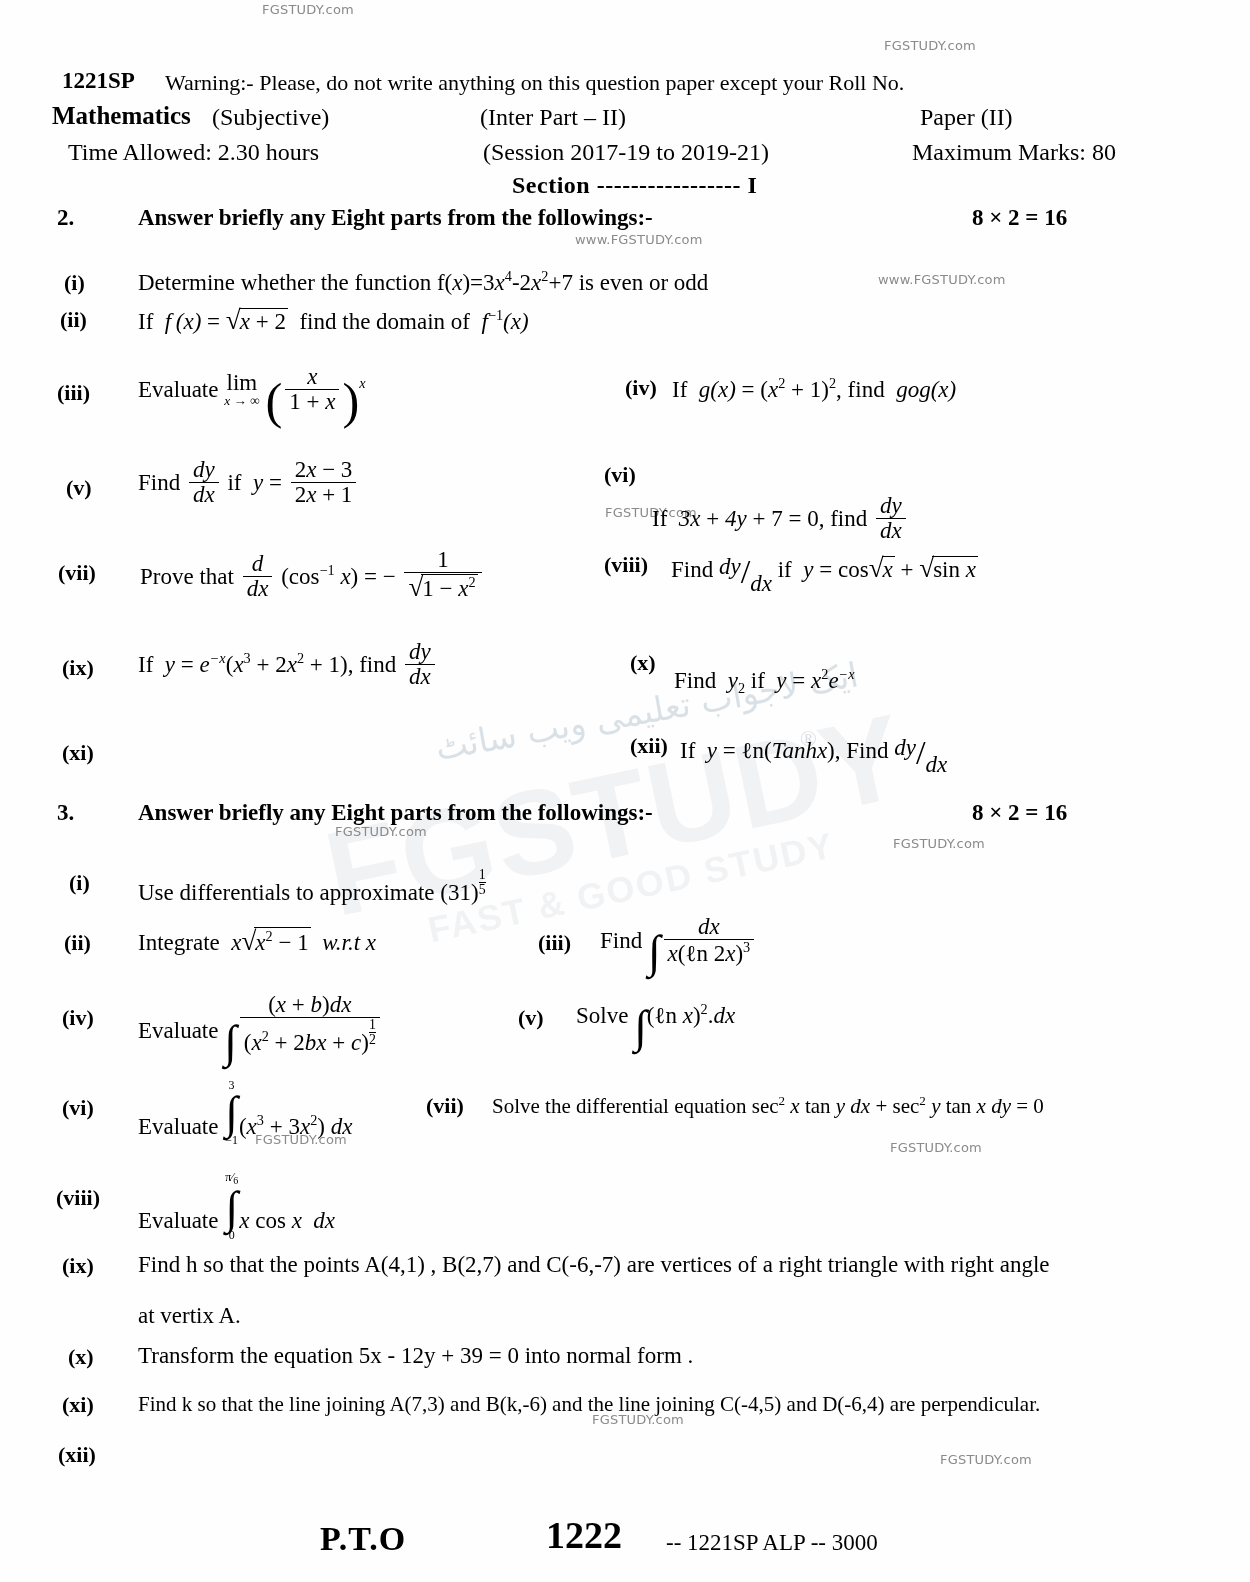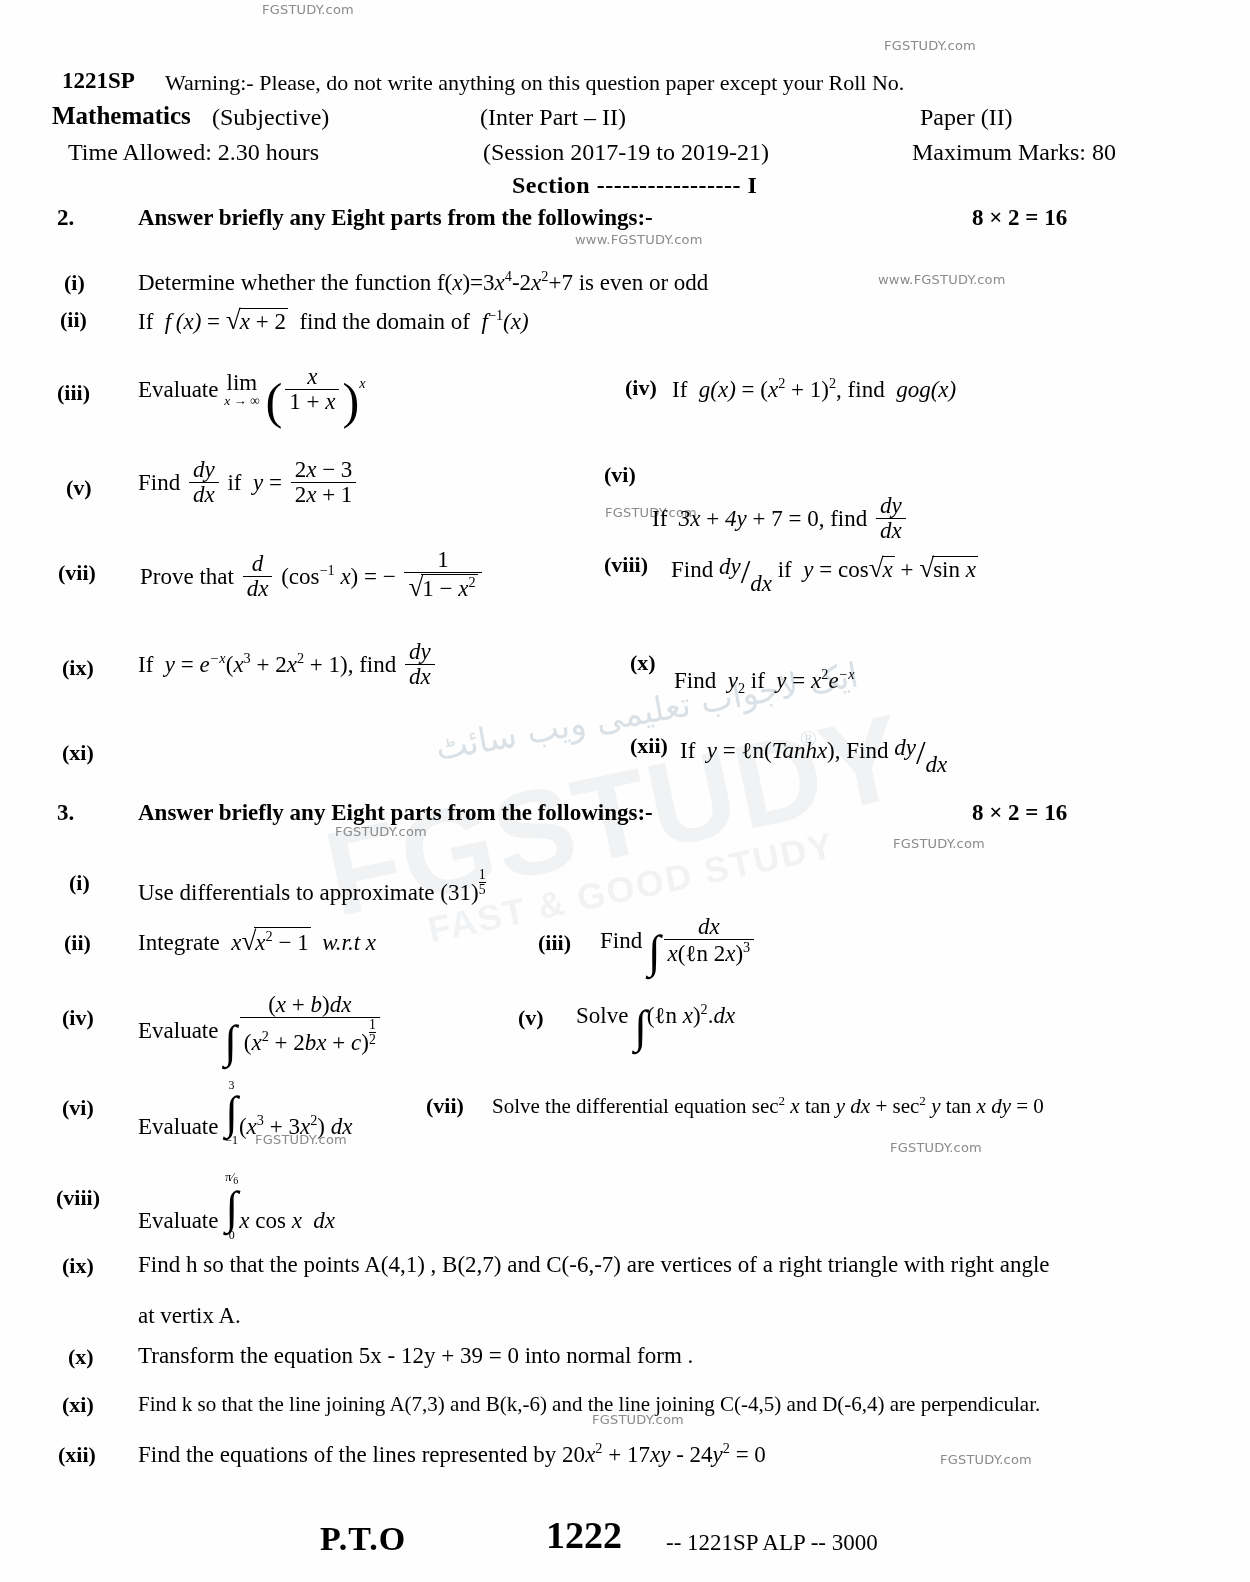--- a/index.html
+++ b/index.html
@@ -345,21 +345,18 @@
   <div class="abs q-text" style="left:138px; top:1252px;">Find h so that the points A(4,1) , B(2,7) and C(-6,-7) are vertices of a right triangle with right angle</div>
   <div class="abs q-text" style="left:138px; top:1303px;">at vertix A.</div>
 
   <div class="abs q-label" style="left:68px; top:1344px;">(x)</div>
   <div class="abs q-text" style="left:138px; top:1343px;">Transform the equation   5x - 12y + 39 = 0 into normal form .</div>
 
   <div class="abs q-label" style="left:62px; top:1392px;">(xi)</div>
   <div class="abs q-text-sm" style="left:138px; top:1392px;">Find k so that the line joining A(7,3) and B(k,-6) and the line joining C(-4,5) and D(-6,4) are perpendicular.</div>
 
   <div class="abs q-label" style="left:58px; top:1442px;">(xii)</div>
-  <div class="abs q-text" style="left:138px; top:1440px;">
-    <span>Find the equations of the lines represented by 20</span><span class="mi">x</span><sup class="exn">2</sup><span> + 17</span><span class="mi">xy</span><span> - 24</span><span class="mi">y</span><sup class="exn">2</sup><span> = 0</span>
-  </div>
 
   <div class="abs footer-pto" style="left:320px; top:1520px;">P.T.O</div>
   <div class="abs footer-num" style="left:546px; top:1513px;">1222</div>
   <div class="abs footer-tail" style="left:666px; top:1530px;">-- 1221SP  ALP -- 3000</div>
 
 </div>
 
 </body></html>

